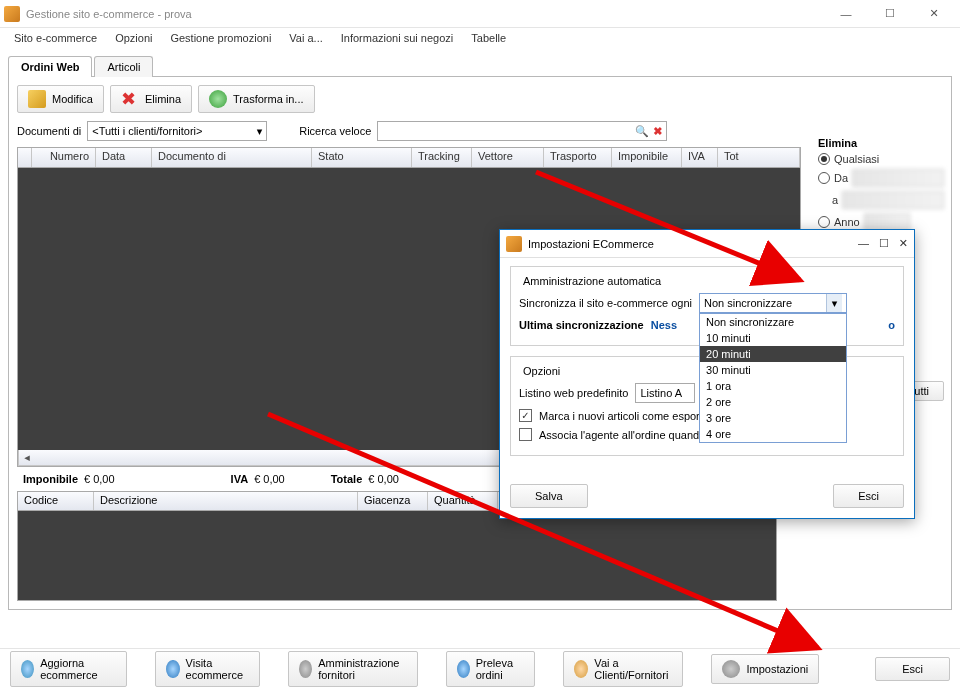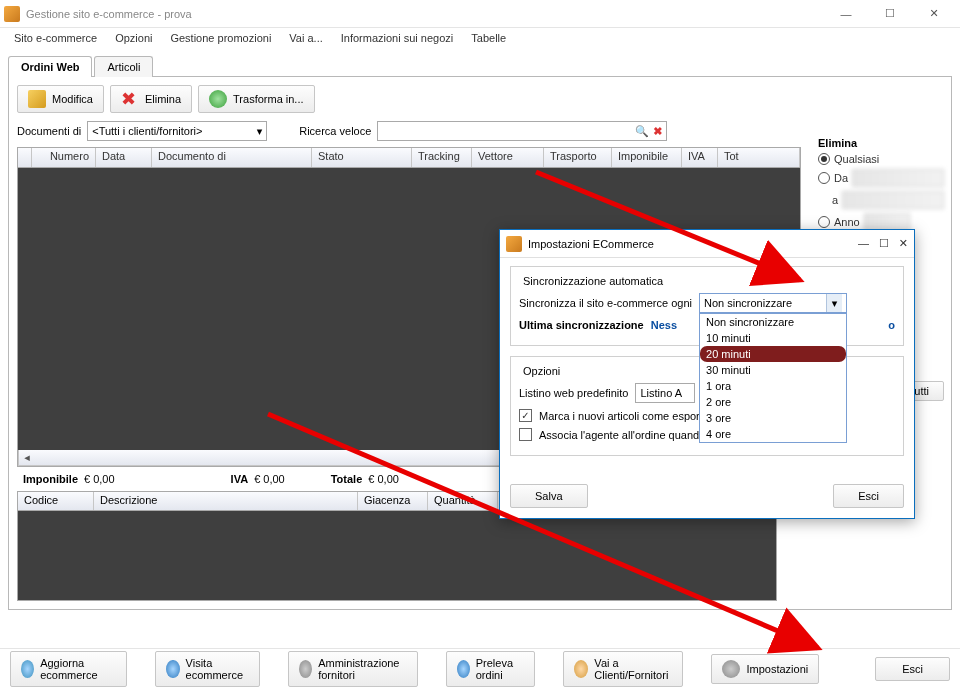--- a/index.html
+++ b/index.html
@@ -42,21 +42,21 @@
 .modal .titlebar2 { height:28px; display:flex; align-items:center; padding:0 6px; border-bottom:1px solid #e0e0e0; background:#fff;}
 .modal .titlebar2 .icon { width:16px; height:16px; background:linear-gradient(135deg,#f4a940,#c97a1e); border-radius:2px; margin-right:6px;}
 .modal .body { padding:8px 10px;}
 .fieldset { border:1px solid #d0d0d0; padding:8px; margin-bottom:10px;}
 .fieldset .legend { margin-top:-14px; background:#fff; display:inline-block; padding:0 4px;}
 .row { display:flex; align-items:center; gap:7px; margin:6px 0;}
 .dropdown { position:relative; border:1px solid #7a9fd4; height:20px; width:148px; display:flex; align-items:center; padding:0 4px; background:#fff;}
 .dropdown .arrow { width:16px; height:18px; margin-left:auto; display:flex; align-items:center; justify-content:center; background:#e6eef7; border-left:1px solid #b0c4de;}
 .dropdown-list { position:absolute; top:19px; left:-1px; width:148px; border:1px solid #7a9fd4; background:#fff; z-index:50;}
 .dropdown-list div { padding:2px 6px; }
-.dropdown-list div.sel { background:#7f1d1d; color:#fff;border-radius:7px;}
+.dropdown-list div.sel { background:#404040; color:#fff;}
 .modal-footer { display:flex; gap:12px; padding:10px;}
 .chk { width:13px; height:13px; border:1px solid #666; display:inline-flex; align-items:center; justify-content:center; background:#fff;}
 .chk.checked::after { content:"✓"; font-size:10px; line-height:10px; color:#333;}
 .arrow-red { position:absolute; pointer-events:none; }
 .scroll-strip { height:16px; background:linear-gradient(#fafbfe,#e4e7ef); border:1px solid #c6c6c6; border-top:none; display:flex; align-items:center;}
 .scroll-strip span { width:16px; text-align:center; color:#555;}
 </style>
 </head>
 <body>
 
@@ -223,21 +223,21 @@
     <div class="icon"></div>
     <div>Impostazioni ECommerce</div>
     <div style="margin-left:auto;display:flex;gap:10px;color:#333">
       <div>—</div>
       <div>☐</div>
       <div>✕</div>
     </div>
   </div>
   <div class="body">
     <div class="fieldset">
-      <div class="legend">Sincronizzazione automatica</div>
+      <div class="legend">Amministrazione automatica</div>
       <div class="row">
         <span>Sincronizza il sito e-commerce ogni</span>
         <div class="dropdown">
           <span>Non sincronizzare</span>
           <div class="arrow">▾</div>
           <div class="dropdown-list" id="ddlist">
               <div>Non sincronizzare</div>
               <div>10 minuti</div>
               <div class="sel">20 minuti</div>
               <div>30 minuti</div>

